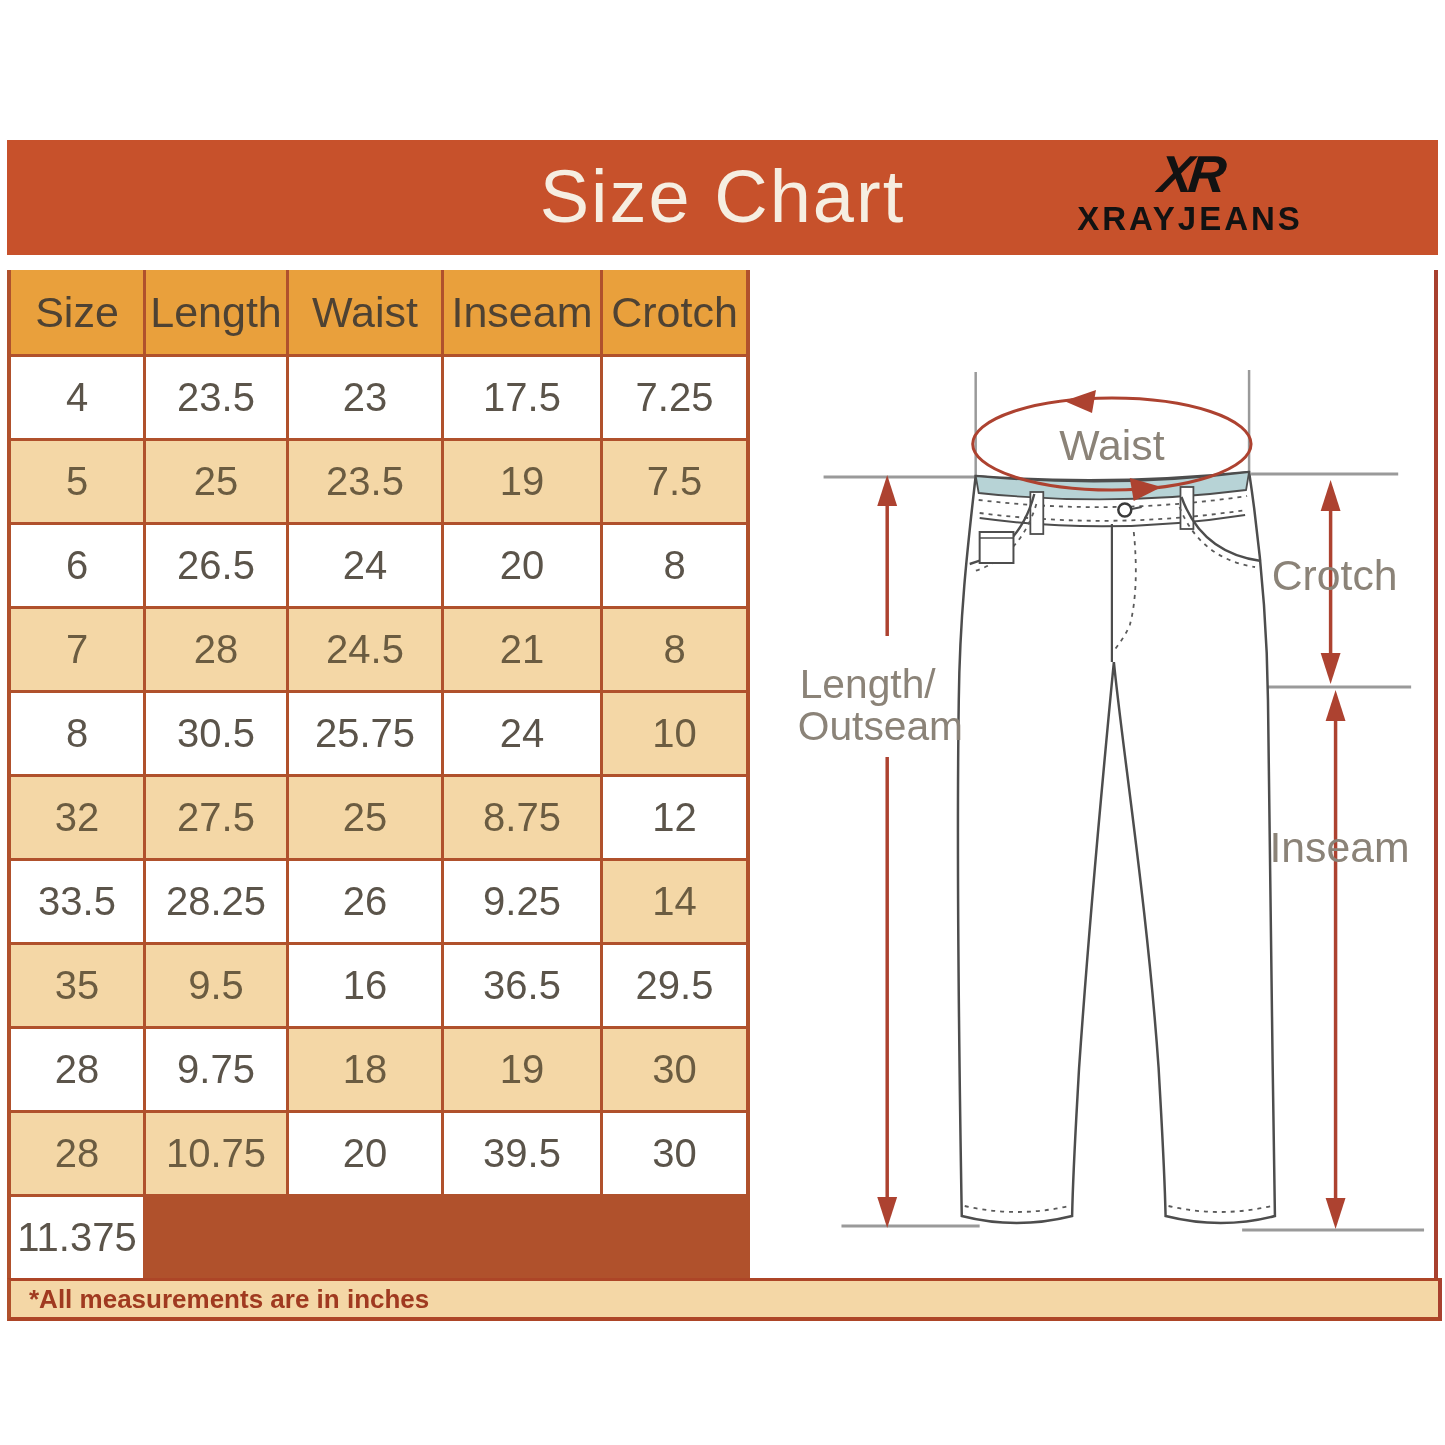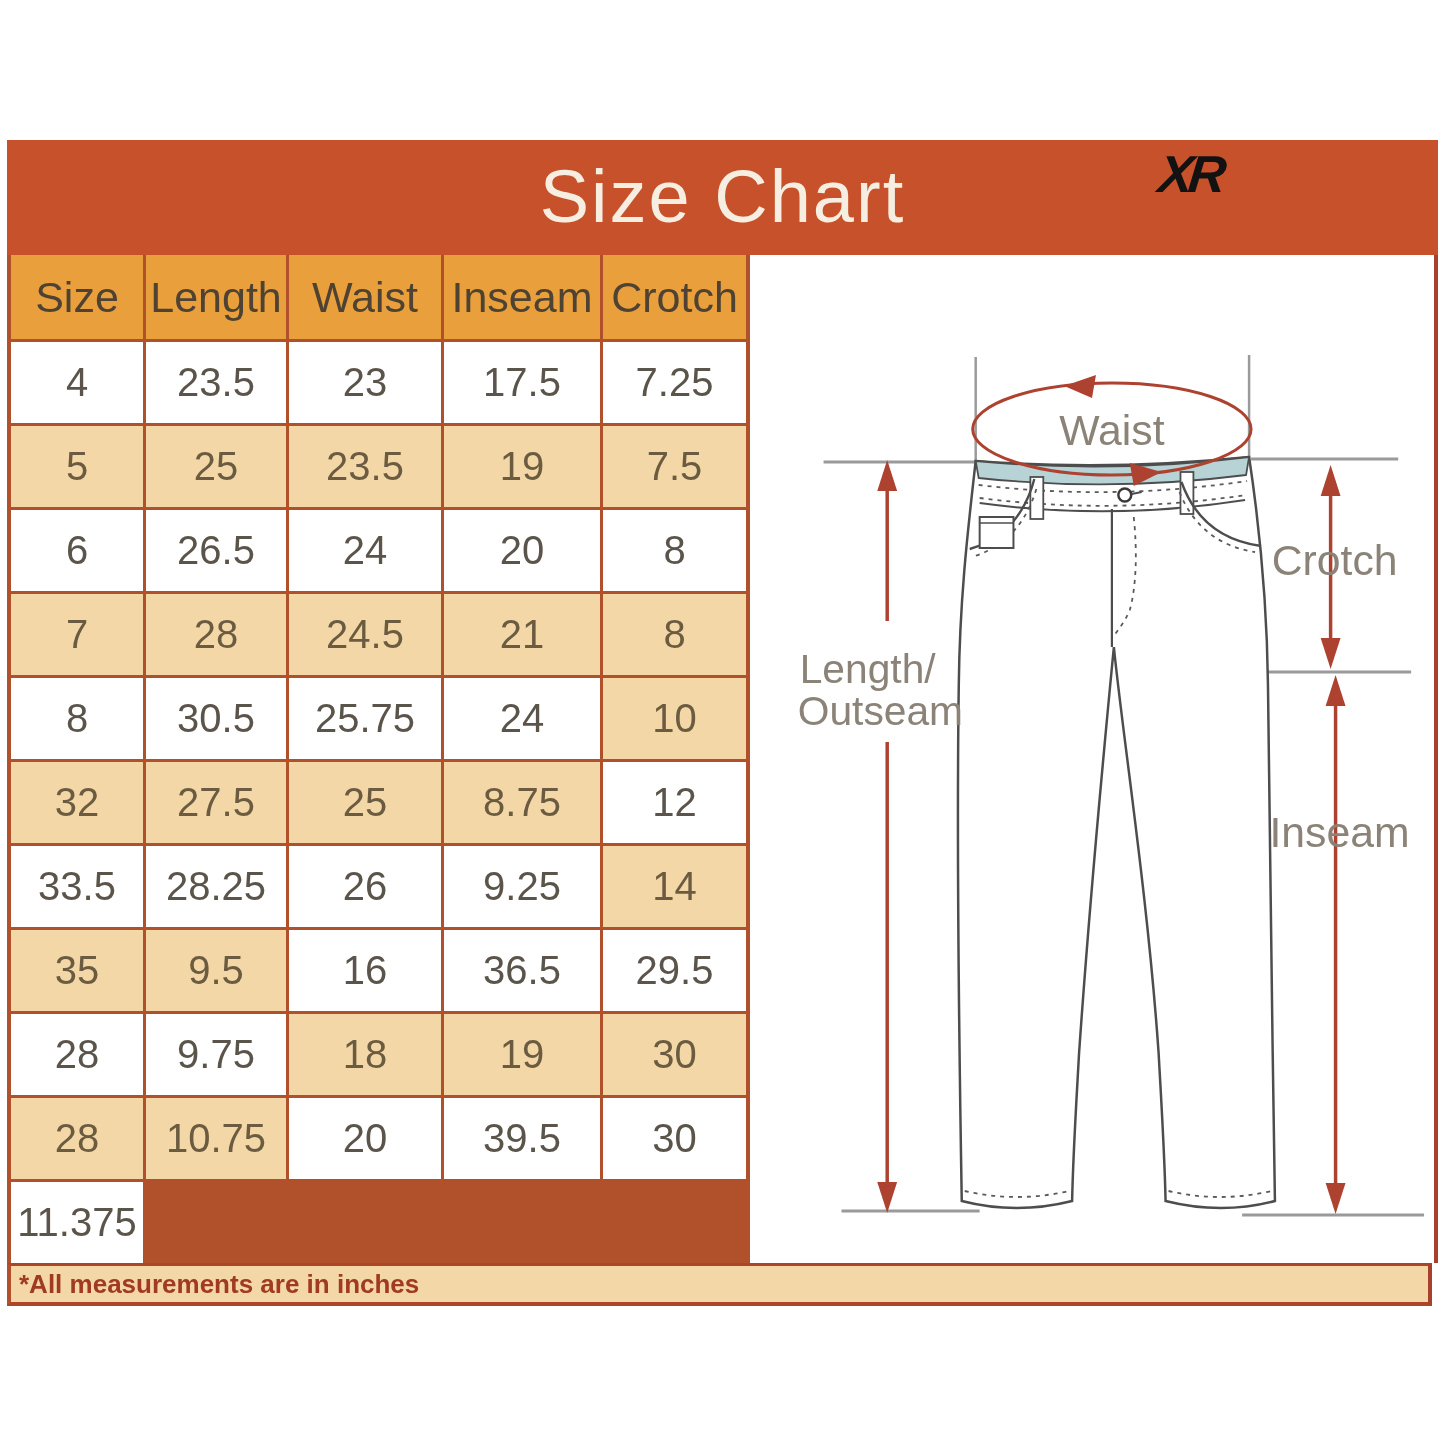--- a/index.html
+++ b/index.html
@@ -8,50 +8,51 @@
   .panel{position:absolute;left:7px;top:140px;width:1431px;}
   
   .band{position:relative;width:1431px;height:115px;background:#c7512b;}
   .band-title{position:absolute;left:50%;top:50%;transform:translate(-50%,-52%);
         color:#f6eee1;font-size:74px;letter-spacing:2px;white-space:nowrap;}
   .logo{position:absolute;right:98px;top:8px;width:300px;height:100px;text-align:center;color:#121212;}
   .logo-mark{font-size:52px;font-weight:900;font-style:italic;letter-spacing:-5px;transform:skewX(-6deg);
         display:inline-block;line-height:1;margin-bottom:2px;}
   .logo-text{font-size:33px;font-weight:900;letter-spacing:3px;line-height:1;}
   
-  .content{display:flex;border-left:4px solid #b0512c;border-right:4px solid #a8402e;height:1008px;background:#fff;}
+  .content{display:flex;border-left:4px solid #b0512c;border-right:4px solid #a8402e;height:1008px;background:#fff;margin-top:15px;}
   .size-table{display:grid;grid-template-columns:132px 140px 152px 156px 143px;
         grid-template-rows:84px repeat(11,81px);gap:3px;background:#b0512c;width:735px;
         border-right:4px solid #b0512c;}
   .th{display:flex;align-items:center;justify-content:center;background:#e9a03c;color:#4e4233;font-size:43px;}
   .td{display:flex;align-items:center;justify-content:center;background:#fff;color:#5b544a;font-size:40px;}
   .td.alt{background:#f4d7a6;color:#6b5c41;}
   .diagram{position:relative;flex:1;background:#fff;}
   .diagram svg{position:absolute;left:0;top:0;width:100%;height:100%;}
   
   .foot{width:1409px;height:36px;background:#f4d7a6;border-top:3px solid #ad4527;border-bottom:4px solid #ad4527;
         border-left:4px solid #b0512c;border-right:4px solid #a8402e;
-        display:flex;align-items:center;padding-left:8px;color:#a03a20;font-size:26px;font-weight:bold;}
+        display:flex;align-items:center;padding-left:18px;color:#a03a20;font-size:26px;font-weight:bold;}
   .gl{stroke:#9a9a9a;stroke-width:3;fill:none;}
   .rl{stroke:#ad4230;stroke-width:3.5;fill:none;}
   .ra{fill:#ad4230;stroke:none;}
   .jean{stroke:#4d4d4d;fill:none;}
   .stitch{stroke:#5a5a5a;stroke-width:1.8;fill:none;stroke-dasharray:4 5;}
   .lbl{fill:#8b8378;font-family:"Liberation Sans",sans-serif;font-size:43px;}
 </style>
 </head>
 <body>
 
 <div class="card">
   <div class="panel">
 
     <div class="band">
       <div class="band-title">Size Chart</div>
       <div class="logo">
         <div class="logo-mark">XR</div>
+        <div class="logo-text">XRAYJEANS</div>
       </div>
     </div>
 
     <div class="content">
       <div class="size-table" id="size-table">
           <div class="th">Size</div>
           <div class="th">Length</div>
           <div class="th">Waist</div>
           <div class="th">Inseam</div>
           <div class="th">Crotch</div>

